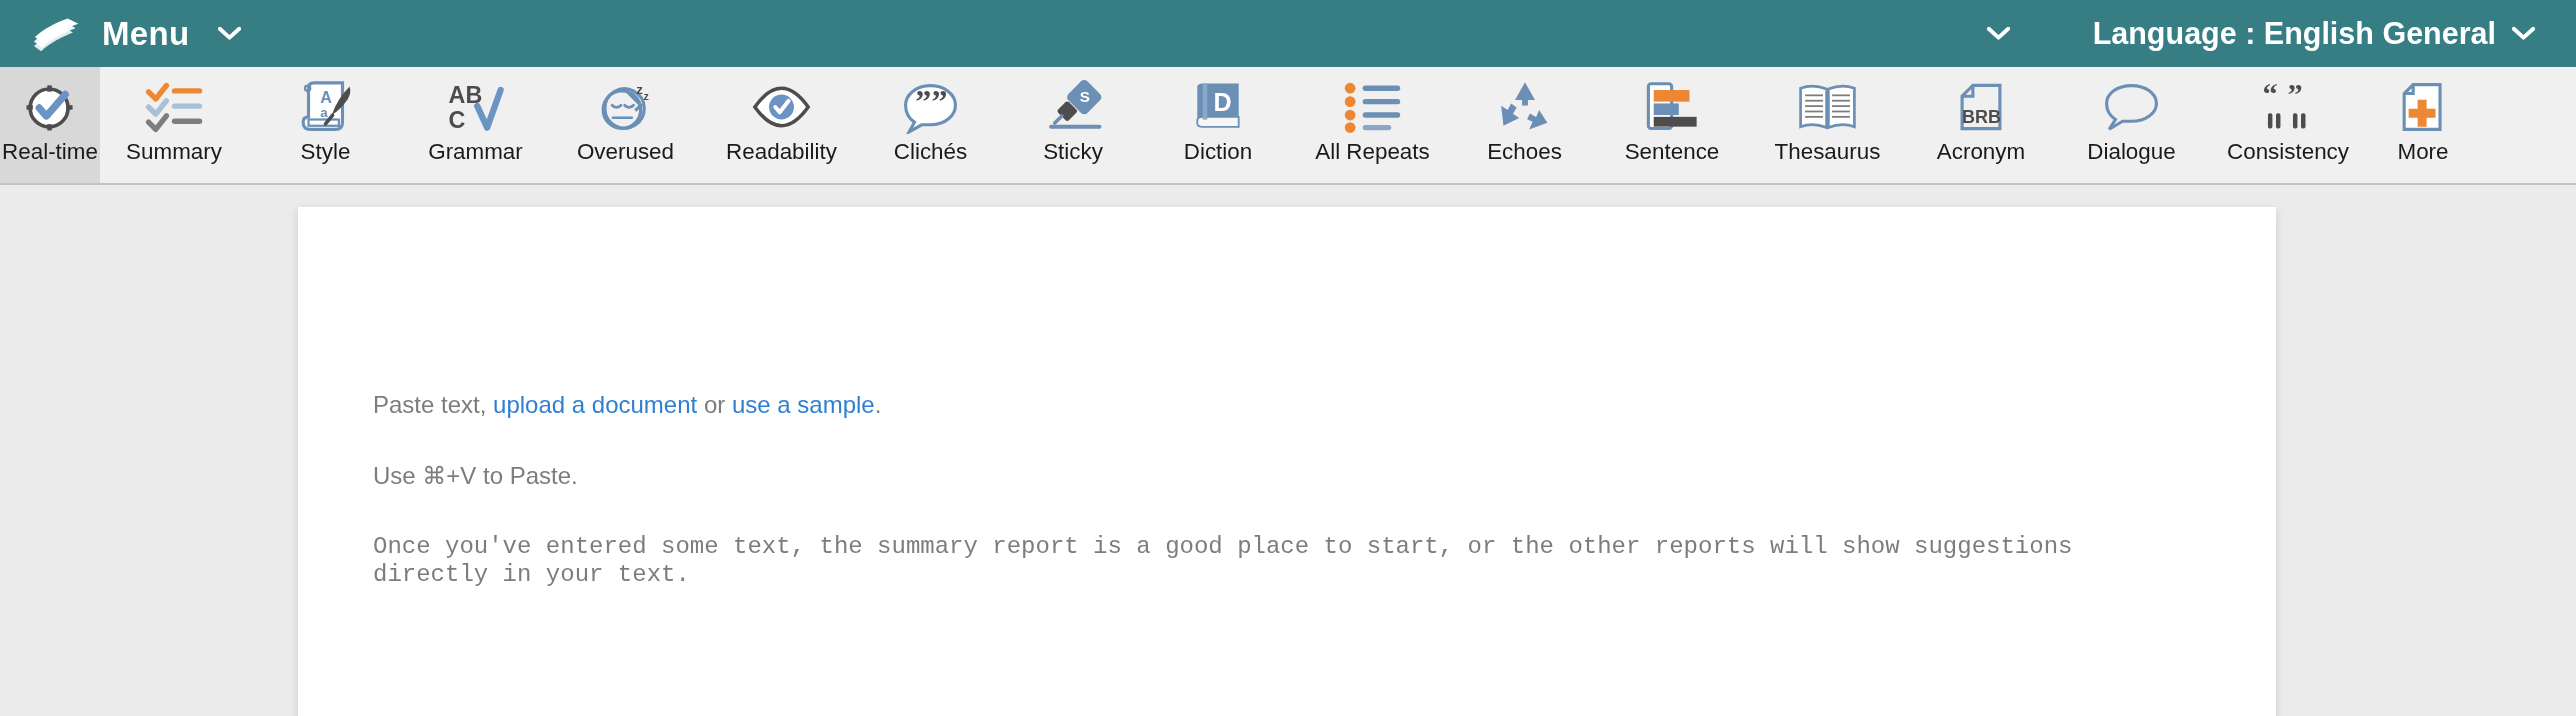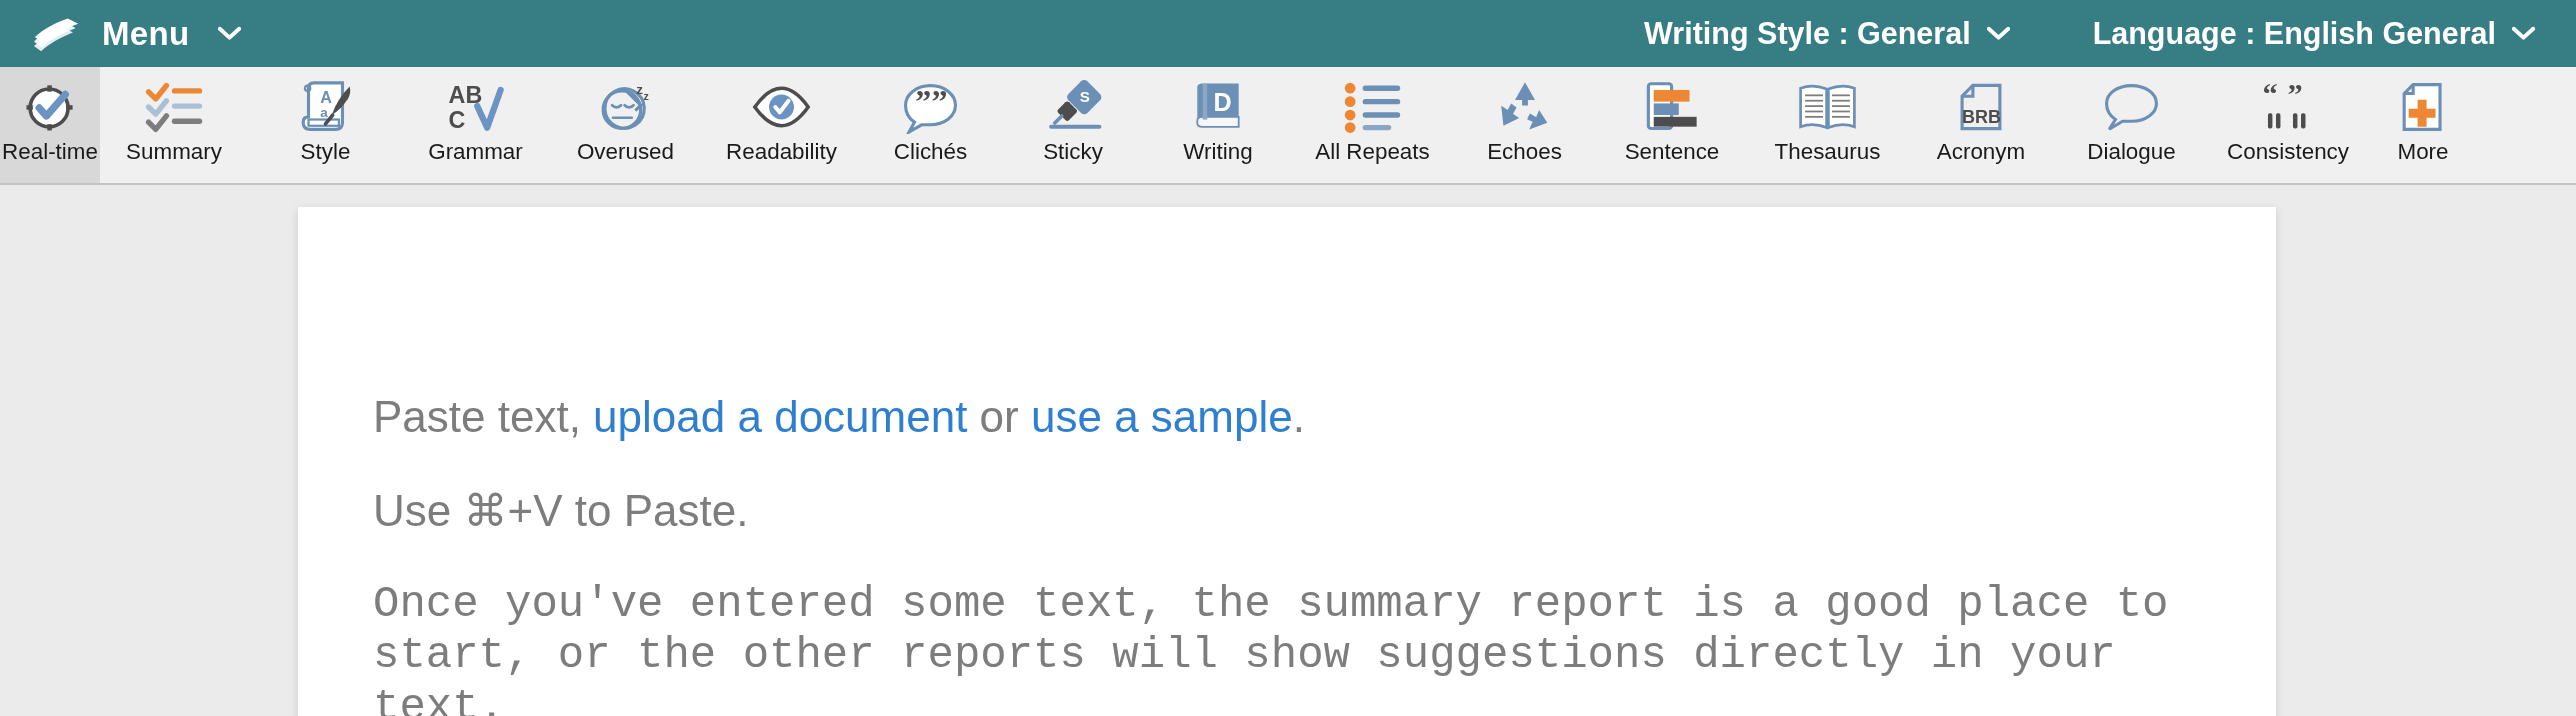--- a/index.html
+++ b/index.html
@@ -97,21 +97,21 @@
     top: 22.4px;
     width: 1978px;
     bottom: -36px;
     background: #ffffff;
     box-shadow: 0 1.8px 9px rgba(0,0,0,0.13);
   }
   .doc-body {
     padding: 184px 75px 0 75px;
   }
   .para {
-    font-size: 44px;
+    font-size: 24px;
     color: #7d7d7d;
     line-height: 1.16;
     margin-bottom: 43px;
     font-weight: normal;
   }
   .para:last-child { margin-bottom: 0; font-family: Liberation Mono, monospace; }
   .lnk {
     color: #2f7fd1;
     cursor: pointer;
   }
@@ -137,21 +137,20 @@
     <span>
       <svg class="chev" viewBox="0 0 26 16">
           <path d="M2 3 L13 13 L24 3" stroke="#ffffff" stroke-width="4.5" fill="none" stroke-linecap="round" stroke-linejoin="round"></path>
         </svg>
     </span>
   </div>
 
   <div class="topbar-right">
 
     <div class="topsel">
-      <span class="topsel-label">Writing Style : General</span>
       <span>
         <svg class="chev" viewBox="0 0 26 16">
             <path d="M2 3 L13 13 L24 3" stroke="#ffffff" stroke-width="4.5" fill="none" stroke-linecap="round" stroke-linejoin="round"></path>
           </svg>
       </span>
     </div>
 
     <div class="topsel">
       <span class="topsel-label">Language : English General</span>
       <span>
@@ -272,21 +271,21 @@
 
   <div class="tool" style="width:146px">
     <div class="tool-icon">
       <svg width="56" height="54" viewBox="0 0 62 60" fill="none">
         <path d="M8 8 Q8 4 14 4 L54 4 L54 52 L14 52 Q8 52 8 48 Z" fill="#6b8fb5"></path>
         <path d="M8 45 Q8 41 14 41 L54 41 L54 52 L14 52 Q8 52 8 48 Z" fill="#f6f6f6" stroke="#6b8fb5" stroke-width="2"></path>
         <rect x="14" y="4" width="5" height="40" fill="#8aa7c5"></rect>
         <text x="26" y="34" font-family="Liberation Sans, sans-serif" font-size="28" font-weight="bold" fill="#ffffff">D</text>
       </svg>
     </div>
-    <div class="tool-label">Writing</div>
+    <div class="tool-label">Diction</div>
   </div>
 
   <div class="tool" style="width:163px">
     <div class="tool-icon">
       <svg width="59" height="52" viewBox="0 0 66 58" fill="none">
         <circle cx="8" cy="8" r="6" fill="#ed8733"></circle>
         <circle cx="8" cy="23" r="6" fill="#ed8733"></circle>
         <circle cx="8" cy="38" r="6" fill="#ed8733"></circle>
         <circle cx="8" cy="52" r="6" fill="#ed8733"></circle>
         <rect x="22" y="5" width="42" height="6" rx="3" fill="#6b8fb5"></rect>

